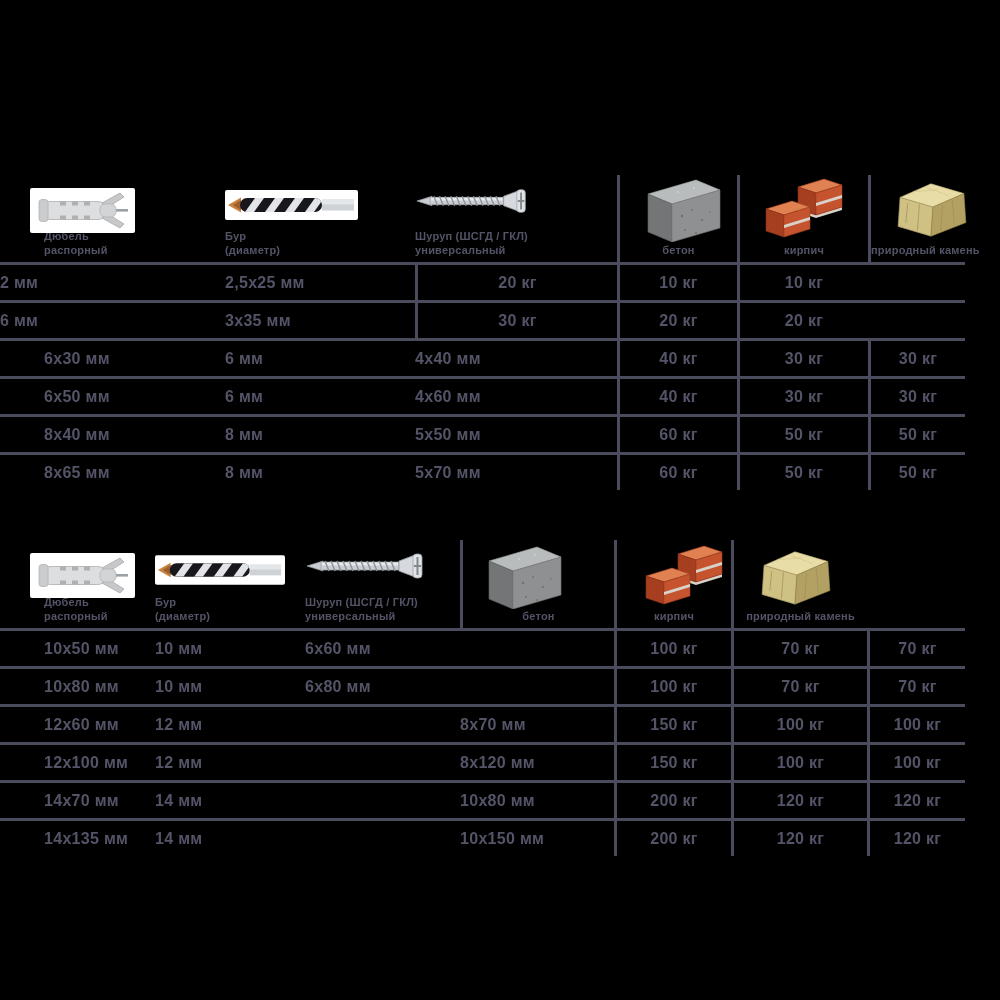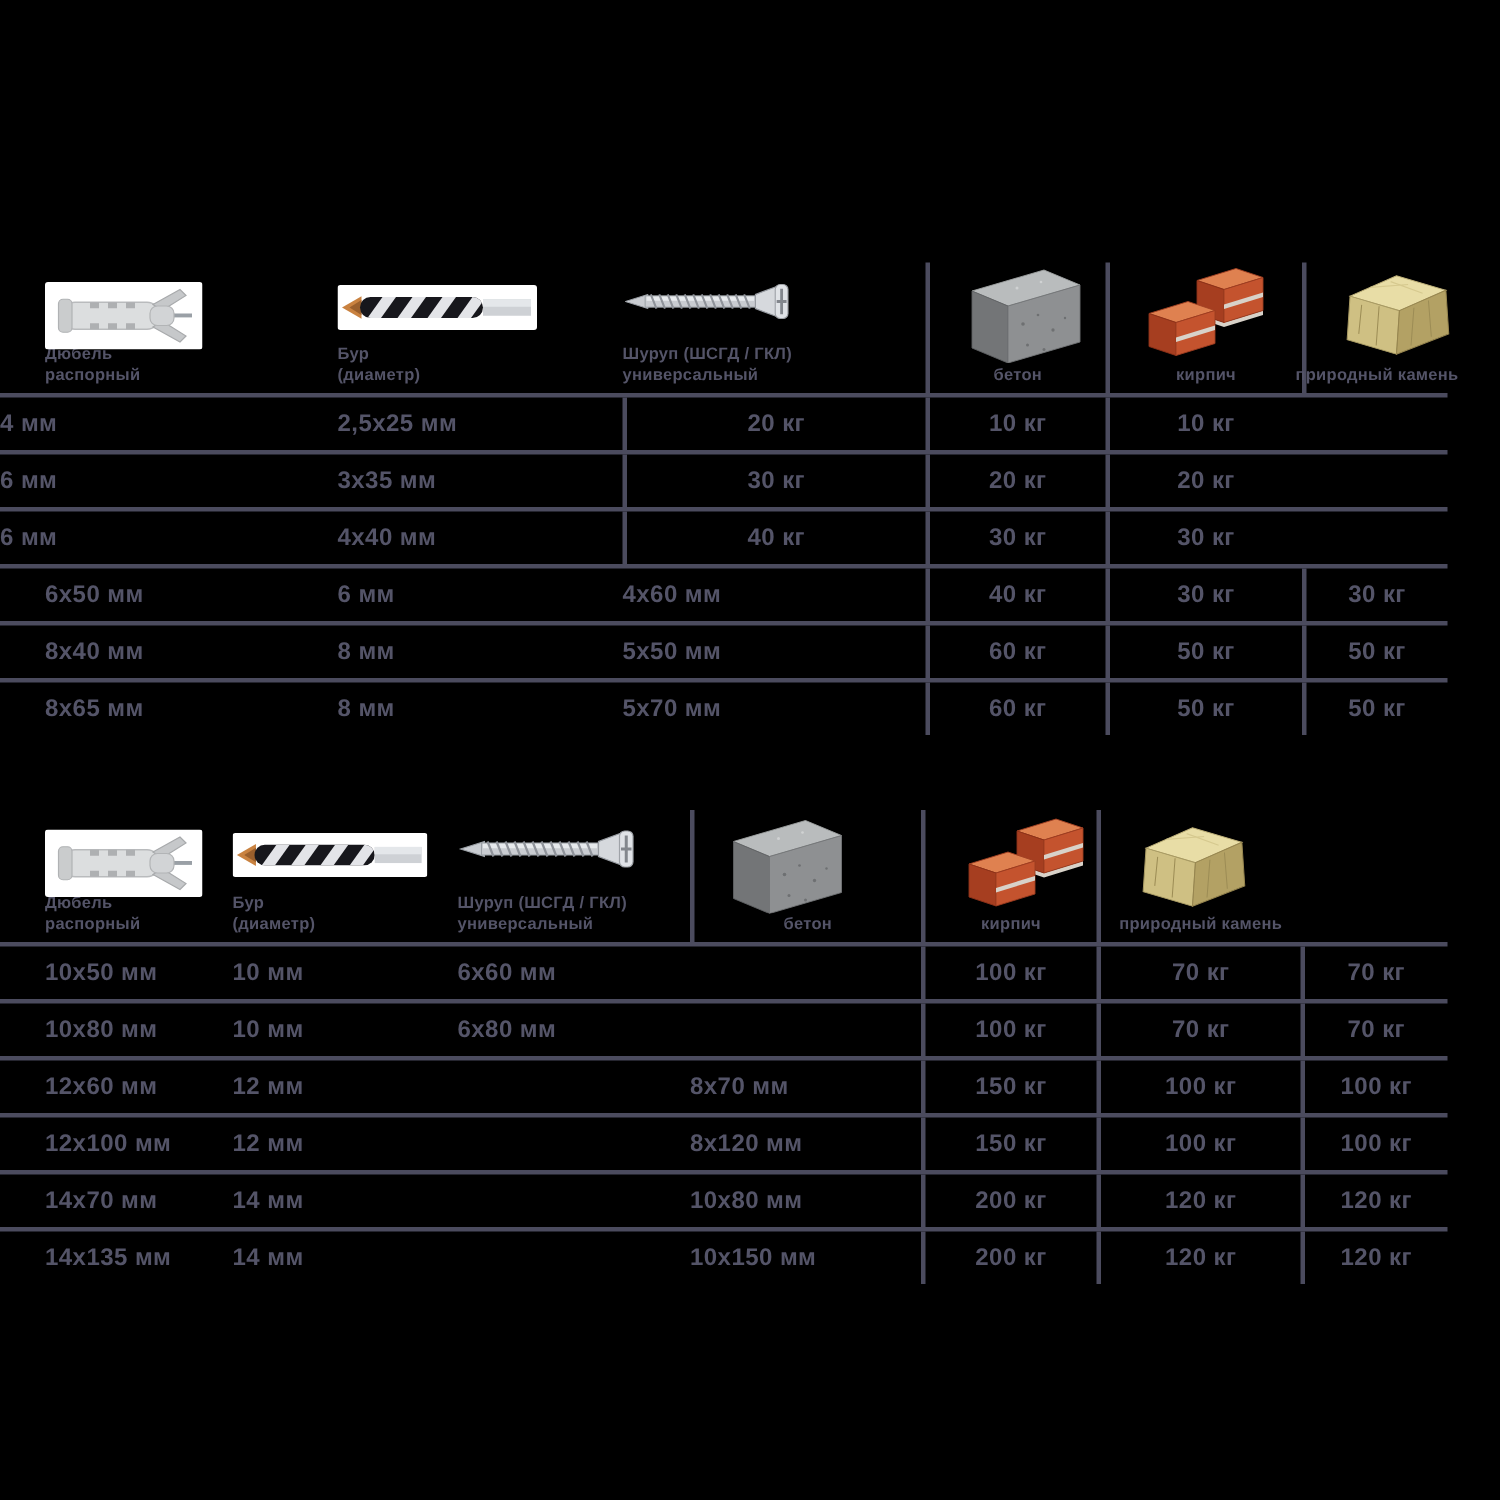--- a/index.html
+++ b/index.html
@@ -16,22 +16,22 @@
   #t1{top:175px;}
   #t2{top:540px;}
   .g1{grid-template-columns:225px 190px 202px 120px 131px 97px;}
   .g2{grid-template-columns:155px 150px 155px 154px 117px 136px 98px;}
   .hrow{display:grid;}
   #t1 .hrow{height:87px;}
   #t2 .hrow{height:88px;}
   .hcell{position:relative;display:flex;flex-direction:column;justify-content:flex-end;padding-bottom:5px;}
   .hlabel{font-size:11px;font-weight:bold;line-height:1.22;color:var(--text);letter-spacing:.2px;}
   .hcenter{text-align:center;white-space:nowrap;}
-  .padl{padding-left:30px;}
-  .vhead{border-left:3px solid var(--line);align-items:center;}
+  .padl{padding-left:44px;}
+  .vhead{border-left:3px solid var(--line);}
   .img{position:absolute;display:block;}
   .drow{display:grid;height:38px;border-top:3px solid var(--line);align-items:center;}
   .cell{font-size:16px;font-weight:bold;color:var(--text);letter-spacing:.3px;white-space:nowrap;}
   .vcell{border-left:3px solid var(--line);align-self:stretch;display:flex;align-items:center;justify-content:center;}
   
   .t1-dowel{left:30px;top:13px;}
   .t1-drill{left:0;top:15px;}
   .t1-screw{left:0;top:10px;}
   .t1-concrete{left:18px;top:3px;}
   .t1-bricks{left:22px;top:0;}
@@ -183,34 +183,35 @@
       <div class="hcell vhead">
         <svg class="img t1-stone" width="80" height="60">
             <use href="#sym-stone"></use>
           </svg>
         <div class="hlabel hcenter">природный камень</div>
       </div>
     </div>
     <div>
 
     <div class="drow g1">
-        <div class="cell">4 мм</div>
+        <div class="cell">2 мм</div>
         <div class="cell">2,5x25 мм</div>
         <div class="cell vcell">20 кг</div>
         <div class="cell vcell">10 кг</div>
         <div class="cell vcell">10 кг</div>
       </div>
         <div class="drow g1">
         <div class="cell">6 мм</div>
         <div class="cell">3x35 мм</div>
         <div class="cell vcell">30 кг</div>
         <div class="cell vcell">20 кг</div>
         <div class="cell vcell">20 кг</div>
       </div>
         <div class="drow g1">
+        <div class="cell padl">6x30 мм</div>
         <div class="cell">6 мм</div>
         <div class="cell">4x40 мм</div>
         <div class="cell vcell">40 кг</div>
         <div class="cell vcell">30 кг</div>
         <div class="cell vcell">30 кг</div>
       </div>
         <div class="drow g1">
         <div class="cell padl">6x50 мм</div>
         <div class="cell">6 мм</div>
         <div class="cell">4x60 мм</div>

